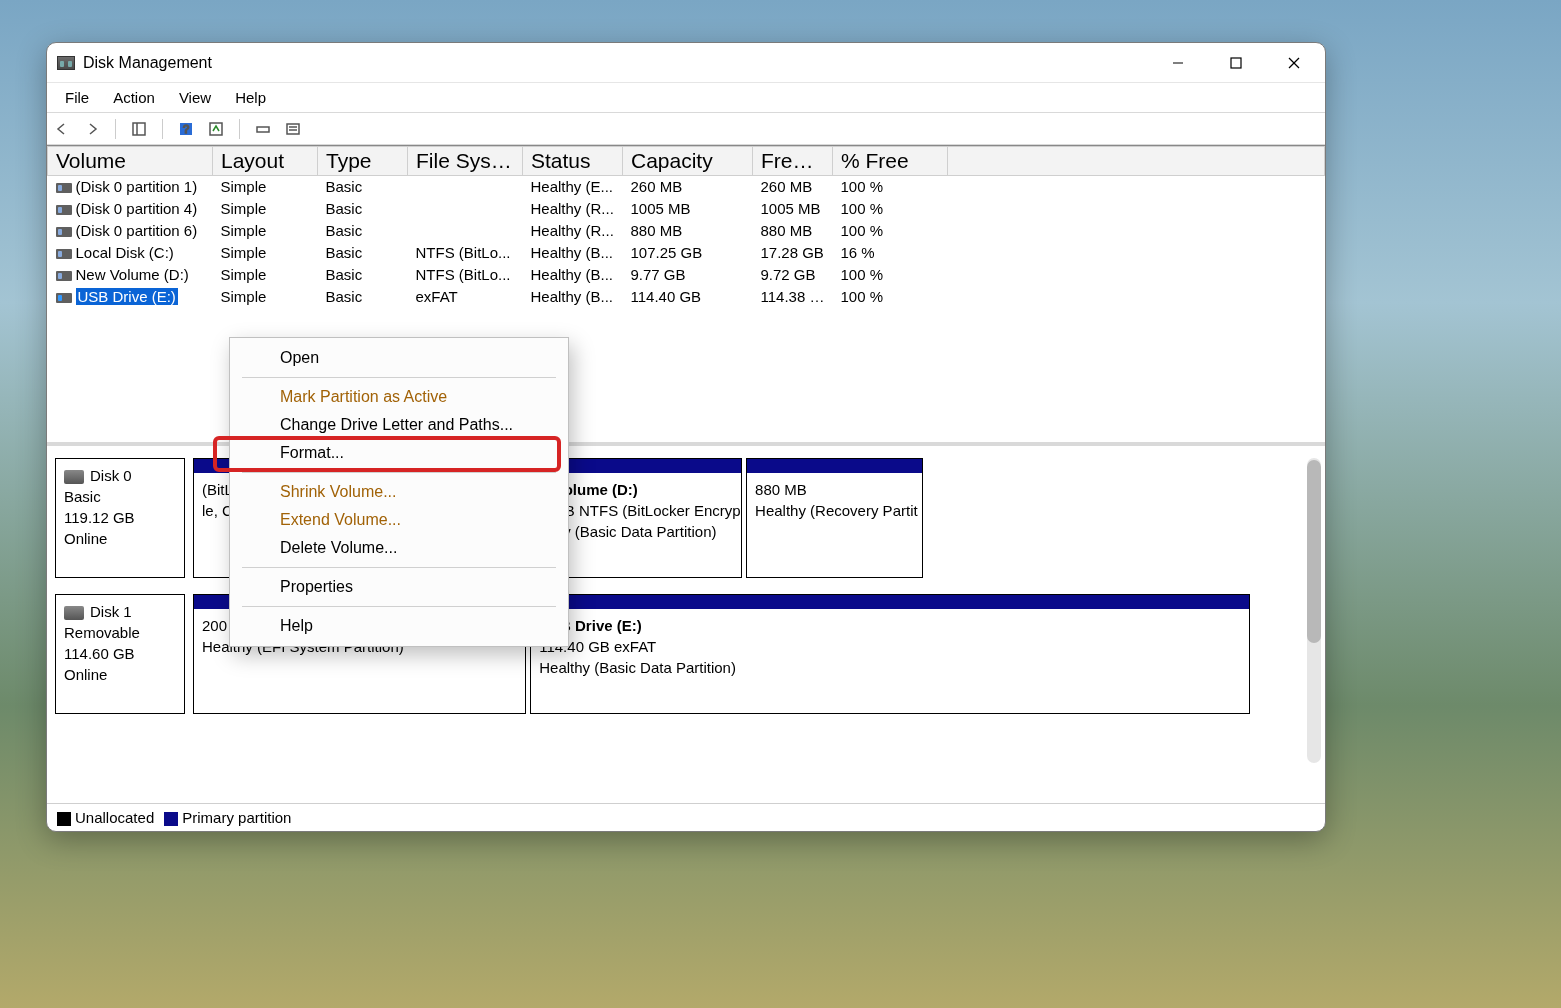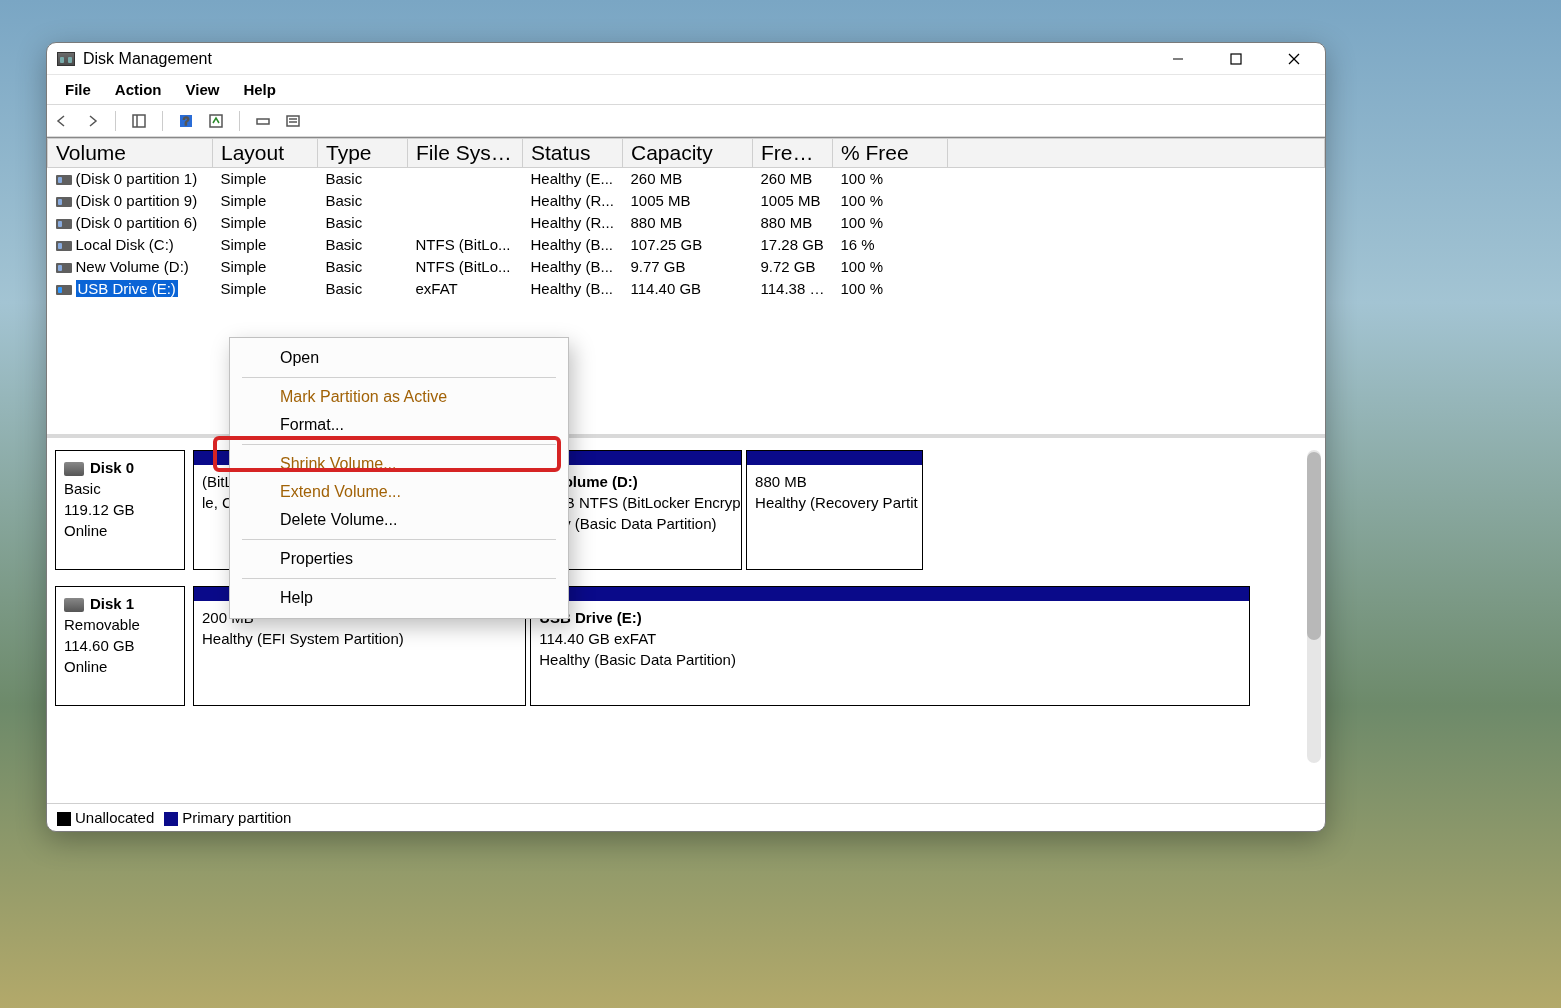--- a/index.html
+++ b/index.html
@@ -17,21 +17,21 @@
     left: 46px; top: 42px;
     width: 1280px; height: 790px;
     background: #fff;
     border: 1px solid #7a7a7a;
     border-radius: 10px;
     box-shadow: 0 8px 30px rgba(0,0,0,.3);
     display: flex; flex-direction: column;
     overflow: hidden;
   }
   .titlebar {
-    height: 32px;
+    height: 40px;
     display: flex; align-items: center;
     padding: 0 2px 0 10px;
     border-bottom: 1px solid #e6e6e6;
   }
   .titlebar .app-icon {
     width: 18px; height: 14px;
     background: linear-gradient(#6b6b6b,#4a4a4a);
     border: 1px solid #333;
     margin-right: 8px;
     position: relative;
@@ -50,21 +50,20 @@
     width: 58px; height: 40px;
     display:flex; align-items:center; justify-content:center;
     font-size: 14px;
   }
   .win-btn svg { stroke:#000; stroke-width:1.2; fill:none; }
   .menubar {
     height: 30px;
     display: flex; align-items:center; gap: 4px;
     padding: 0 8px;
     border-bottom: 1px solid #d9d9d9;
-    font-weight: bold;
   }
   .menubar-item { padding: 3px 10px; }
   .toolbar {
     height: 32px;
     display:flex; align-items:center; gap: 12px;
     padding: 0 6px;
     border-bottom: 1px solid #d9d9d9;
     color:#555;
   }
   .tb-sep { width:1px; height:20px; background:#ccc; margin:0 2px;}
@@ -122,21 +121,21 @@
   .disk-row {
     display:flex; gap:8px; margin-bottom:16px; height:120px;
   }
   .disk-label {
     width:130px;
     border:1px solid #000;
     padding:6px 8px;
     font-size:15px;
     line-height:1.4;
   }
-  .disk-label .dname { font-weight:bold; }
+  .disk-label .dname { font-weight:normal; }
   .disk-label .dicon {
     display:inline-block; width:20px; height:14px;
     background:linear-gradient(#888,#555);
     margin-right:6px; vertical-align:middle; border-radius:2px;
   }
   .parts {
     flex:1; display:flex; gap:4px;
   }
   .part {
     border:1px solid #000;
@@ -311,21 +310,21 @@
               <td>Simple</td>
               <td>Basic</td>
               <td></td>
               <td>Healthy (E...</td>
               <td>260 MB</td>
               <td>260 MB</td>
               <td>100 %</td>
               <td></td>
             </tr>
             <tr>
-              <td><span class="vol-icon"></span><span>(Disk 0 partition 9)</span></td>
+              <td><span class="vol-icon"></span><span>(Disk 0 partition 4)</span></td>
               <td>Simple</td>
               <td>Basic</td>
               <td></td>
               <td>Healthy (R...</td>
               <td>1005 MB</td>
               <td>1005 MB</td>
               <td>100 %</td>
               <td></td>
             </tr>
             <tr>
@@ -439,20 +438,21 @@
     <div class="statusbar">
       <span><span class="legend-sq black"></span><span>Unallocated</span></span>
       <span><span class="legend-sq blue"></span><span>Primary partition</span></span>
     </div>
   </div>
 
   <div class="ctx-menu" style="left:182px; top:294px;">
     <div class="ctx-item">Open</div>
     <div class="ctx-sep"></div>
     <div class="ctx-item disabled">Mark Partition as Active</div>
+    <div class="ctx-item">Change Drive Letter and Paths...</div>
     <div class="ctx-item">Format...</div>
     <div class="ctx-sep"></div>
     <div class="ctx-item disabled">Shrink Volume...</div>
     <div class="ctx-item disabled">Extend Volume...</div>
     <div class="ctx-item">Delete Volume...</div>
     <div class="ctx-sep"></div>
     <div class="ctx-item">Properties</div>
     <div class="ctx-sep"></div>
     <div class="ctx-item">Help</div>
   </div>

